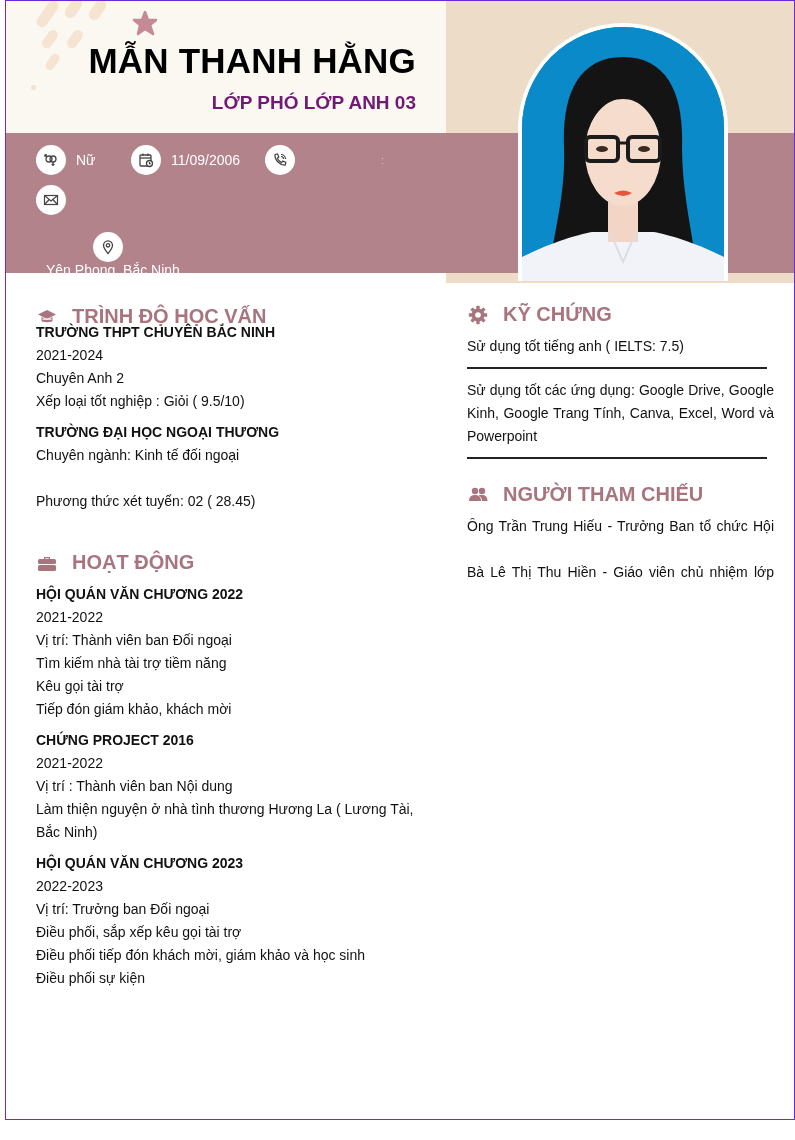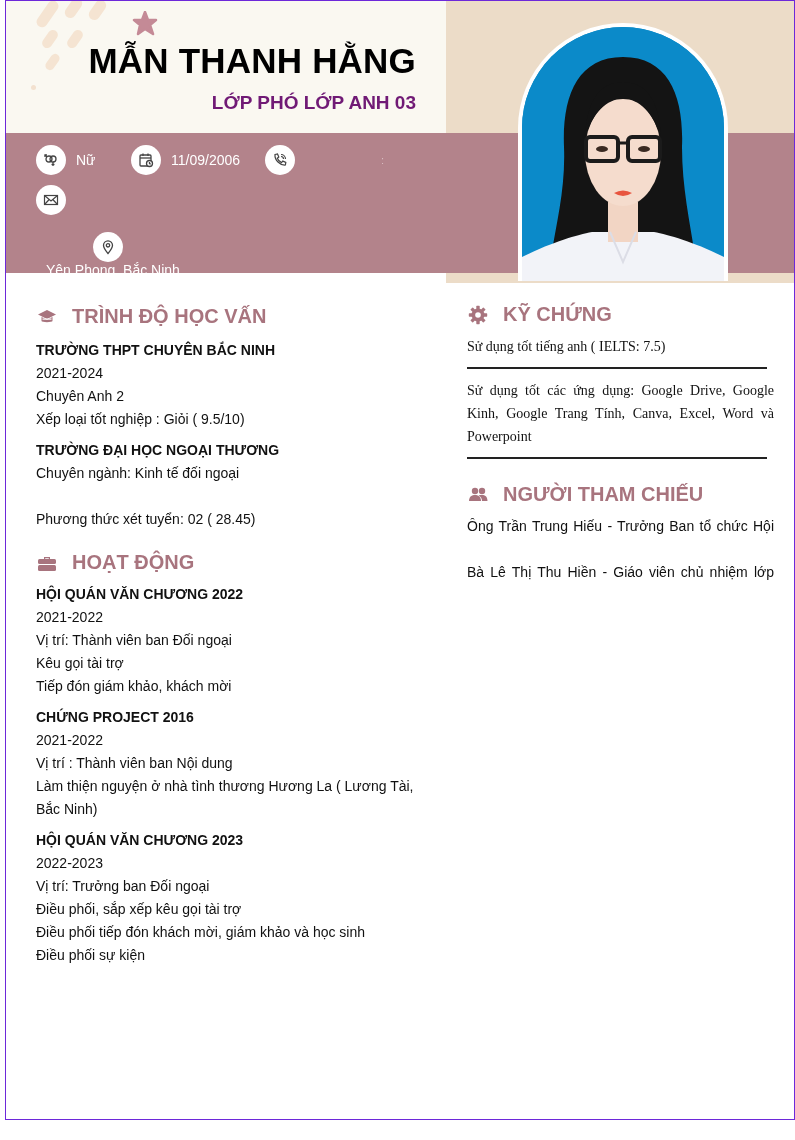--- a/index.html
+++ b/index.html
@@ -153,21 +153,21 @@
     <span class="sec-icon">
       <svg viewBox="0 0 20 20" fill="#a8747e">
         <path d="M10 3 L19 7.5 L10 12 L1 7.5 Z"></path>
         <path d="M4.5 10 L4.5 14 C4.5 15.5 15.5 15.5 15.5 14 L15.5 10 L10 12.8 Z"></path>
         <rect x="5.5" y="11.5" width="9" height="1.2" fill="#fff"></rect>
       </svg>
     </span>
     <span>TRÌNH ĐỘ HỌC VẤN</span>
   </div>
 
-  <div class="col" style="left:30px; top:338px; width:390px;">
+  <div class="col" style="left:30px; top:320px; width:390px;">
     <div class="b">TRƯỜNG THPT CHUYÊN BẮC NINH</div>
     <div>2021-2024</div>
     <div>Chuyên Anh 2</div>
     <div>Xếp loại tốt nghiệp : Giỏi ( 9.5/10)</div>
     <div class="b">TRƯỜNG ĐẠI HỌC NGOẠI THƯƠNG</div>
     <div>Chuyên ngành: Kinh tế đối ngoại</div>
     <div class="gap"></div>
     <div>Phương thức xét tuyển: 02 ( 28.45)</div>
   </div>
 
@@ -179,20 +179,21 @@
         <rect x="1" y="12" width="18" height="6" rx="1.5"></rect>
       </svg>
     </span>
     <span>HOẠT ĐỘNG</span>
   </div>
 
   <div class="col" style="left:30px; top:582px; width:400px;">
     <div class="b">HỘI QUÁN VĂN CHƯƠNG 2022</div>
     <div>2021-2022</div>
     <div>Vị trí: Thành viên ban Đối ngoại</div>
+    <div>Tìm kiếm nhà tài trợ tiềm năng</div>
     <div>Kêu gọi tài trợ</div>
     <div>Tiếp đón giám khảo, khách mời</div>
 
     <div class="b">CHỨNG PROJECT 2016</div>
     <div>2021-2022</div>
     <div>Vị trí : Thành viên ban Nội dung</div>
     <div>Làm thiện nguyện ở nhà tình thương Hương La ( Lương Tài,</div>
     <div>Bắc Ninh)</div>
 
     <div class="b">HỘI QUÁN VĂN CHƯƠNG 2023</div>
@@ -216,21 +217,21 @@
           <rect x="8.3" y="15.2" width="3.4" height="4" rx="0.6" transform="rotate(45 10 10)"></rect>
           <rect x="0.8" y="8.3" width="4" height="3.4" rx="0.6" transform="rotate(45 10 10)"></rect>
           <rect x="15.2" y="8.3" width="4" height="3.4" rx="0.6" transform="rotate(45 10 10)"></rect>
         </g>
         <circle cx="10" cy="10" r="2.8" fill="#fff"></circle>
       </svg>
     </span>
     <span>KỸ CHỨNG</span>
   </div>
 
-  <div class="rcol" style="top:334px;font-family:Liberation Serif, serif;">
+  <div class="rcol" style="top:334px;">
     <div>Sử dụng tốt tiếng anh ( IELTS: 7.5)</div>
     <div class="rule"></div>
     <div>Sử dụng tốt các ứng dụng: Google Drive, Google Kinh, Google Trang Tính, Canva, Excel, Word và Powerpoint</div>
     <div class="rule"></div>
   </div>
 
   <div class="sec-title" style="left:461px; top:482px;">
     <span class="sec-icon">
       <svg viewBox="0 0 20 20" fill="#a8747e">
         <circle cx="7" cy="6" r="3.2"></circle>

